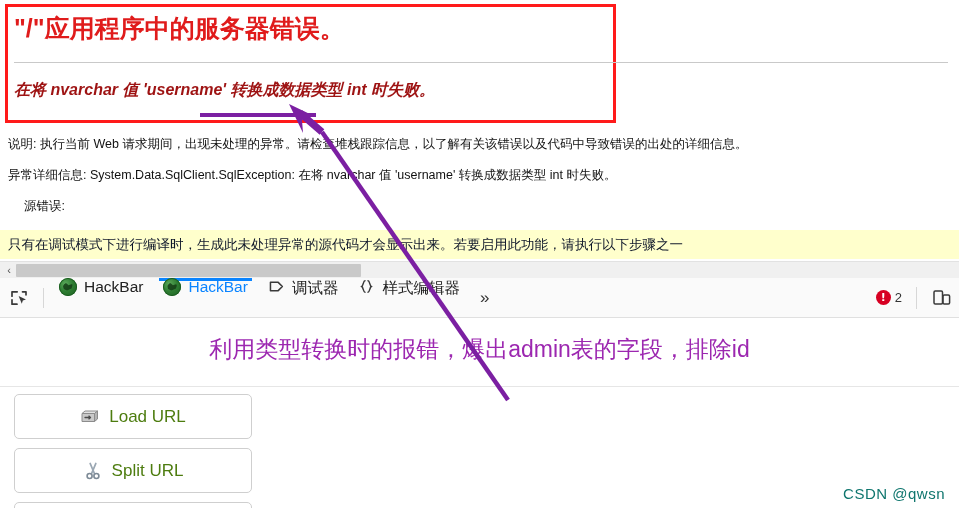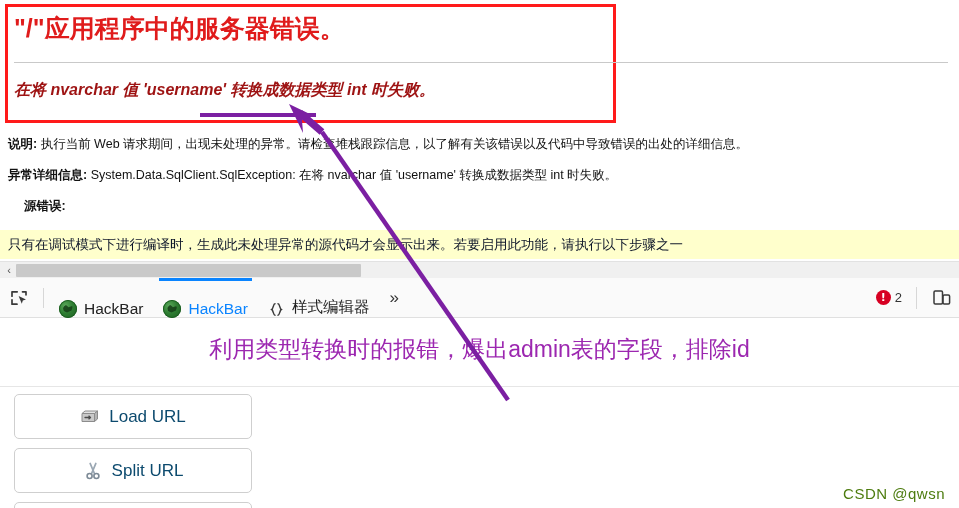--- a/index.html
+++ b/index.html
@@ -31,21 +31,21 @@
     height: 1px; background: #c9c9c9;
   }
   .err-sub {
     position: absolute; left: 14px; top: 80px;
     color: #9e1313; font-size: 16px; font-weight: 700;
     font-style: italic; white-space: nowrap;
   }
   .err-line {
     position: absolute; font-size: 12.5px; color: #111; white-space: nowrap;
   }
-  .err-line b { font-weight: 700; }
+  .err-line b { font-weight: 400; }
   .err-desc   { left: 8px; top: 136px; }
   .err-detail { left: 8px; top: 167px; }
   .err-src    { left: 24px; top: 198px; }
 
   .err-yellow {
     position: absolute; left: 0px; top: 230px; width: 959px; height: 29px;
     background: #ffffcc; display: flex; align-items: center;
   }
   .err-yellow span {
     font-size: 13.5px; color: #0f172a; white-space: nowrap; padding-left: 8px;
@@ -69,21 +69,21 @@
   .devtools {
     position: absolute; left: 0; top: 278px; width: 959px; height: 40px;
     background: #fafafa; border-bottom: 1px solid #e0e0e0;
     display: flex; align-items: center;
   }
   .dt-picker {
     width: 38px; height: 40px; display: flex; align-items: center; justify-content: center;
   }
   .dt-sep { width: 1px; height: 20px; background: #d7d7d7; margin: 0 5px; }
   .dt-tab {
-    height: 40px; display: flex; align-items: flex-end; gap: 7px;
+    height: 40px; display: flex; align-items: flex-start; gap: 7px;
     padding: 0 10px; font-size: 15.5px; color: #222; position: relative;
     white-space: nowrap;
   }
   .dt-tab.sel { color: #0a84ff; }
   .dt-tab.sel::before {
     content: ""; position: absolute; left: 6px; right: 6px; top: 0;
     height: 3px; background: #0a84ff;
   }
   .hb-icon {
     width: 18px; height: 18px; border-radius: 50%;
@@ -123,26 +123,26 @@
   }
   .hb-divider {
     position: absolute; left: 0; top: 68px; width: 959px; height: 1px;
     background: #e6e6e6;
   }
   .hb-btns { position: absolute; left: 14px; top: 76px; width: 250px; }
   .hb-btn {
     width: 238px; height: 45px; margin-bottom: 9px;
     border: 1px solid #cfcfcf; border-radius: 5px; background: #fff;
     display: flex; align-items: center; justify-content: center; gap: 9px;
-    font-size: 17px; color: #0c4a6e;
+    font-size: 17px; color: #4d7c0f;
   }
   .hb-btn-ico { width: 20px; height: 20px; flex: none; }
   .watermark {
     position: absolute; right: 14px; bottom: 6px;
-    font-size: 15px; color: #4d7c0f; letter-spacing: .5px; pointer-events: none;
+    font-size: 15px; color: #0f766e; letter-spacing: .5px; pointer-events: none;
   }
 
   
   .anno { position: absolute; left: 0; top: 0; width: 959px; height: 508px; pointer-events: none; }
 </style>
 </head>
 <body>
 
 <div id="root">
 
@@ -194,20 +194,26 @@
       <span>HackBar</span>
     </div>
 
     <div class="dt-tab sel">
       <span class="hb-icon"></span>
       <span>HackBar</span>
     </div>
 
 
 
+    <div class="dt-tab">
+      <svg width="17" height="17" viewBox="0 0 18 18">
+        <path d="M2.6 4.6h8.2l4.4 4.4-4.4 4.4H2.6z" fill="none" stroke="#3a3a3a" stroke-width="1.6" stroke-linejoin="round"></path>
+      </svg>
+      <span>调试器</span>
+    </div>
 
 
     <div class="dt-tab">
       <svg width="17" height="17" viewBox="0 0 18 18">
         <path d="M7.4 3c-1.8 0-1.8 5.1-3.4 6 1.6.9 1.6 6 3.4 6" fill="none" stroke="#3a3a3a" stroke-width="1.6" stroke-linecap="round"></path>
         <path d="M10.6 3c1.8 0 1.8 5.1 3.4 6-1.6.9-1.6 6-3.4 6" fill="none" stroke="#3a3a3a" stroke-width="1.6" stroke-linecap="round"></path>
       </svg>
       <span>样式编辑器</span>
     </div>
 

